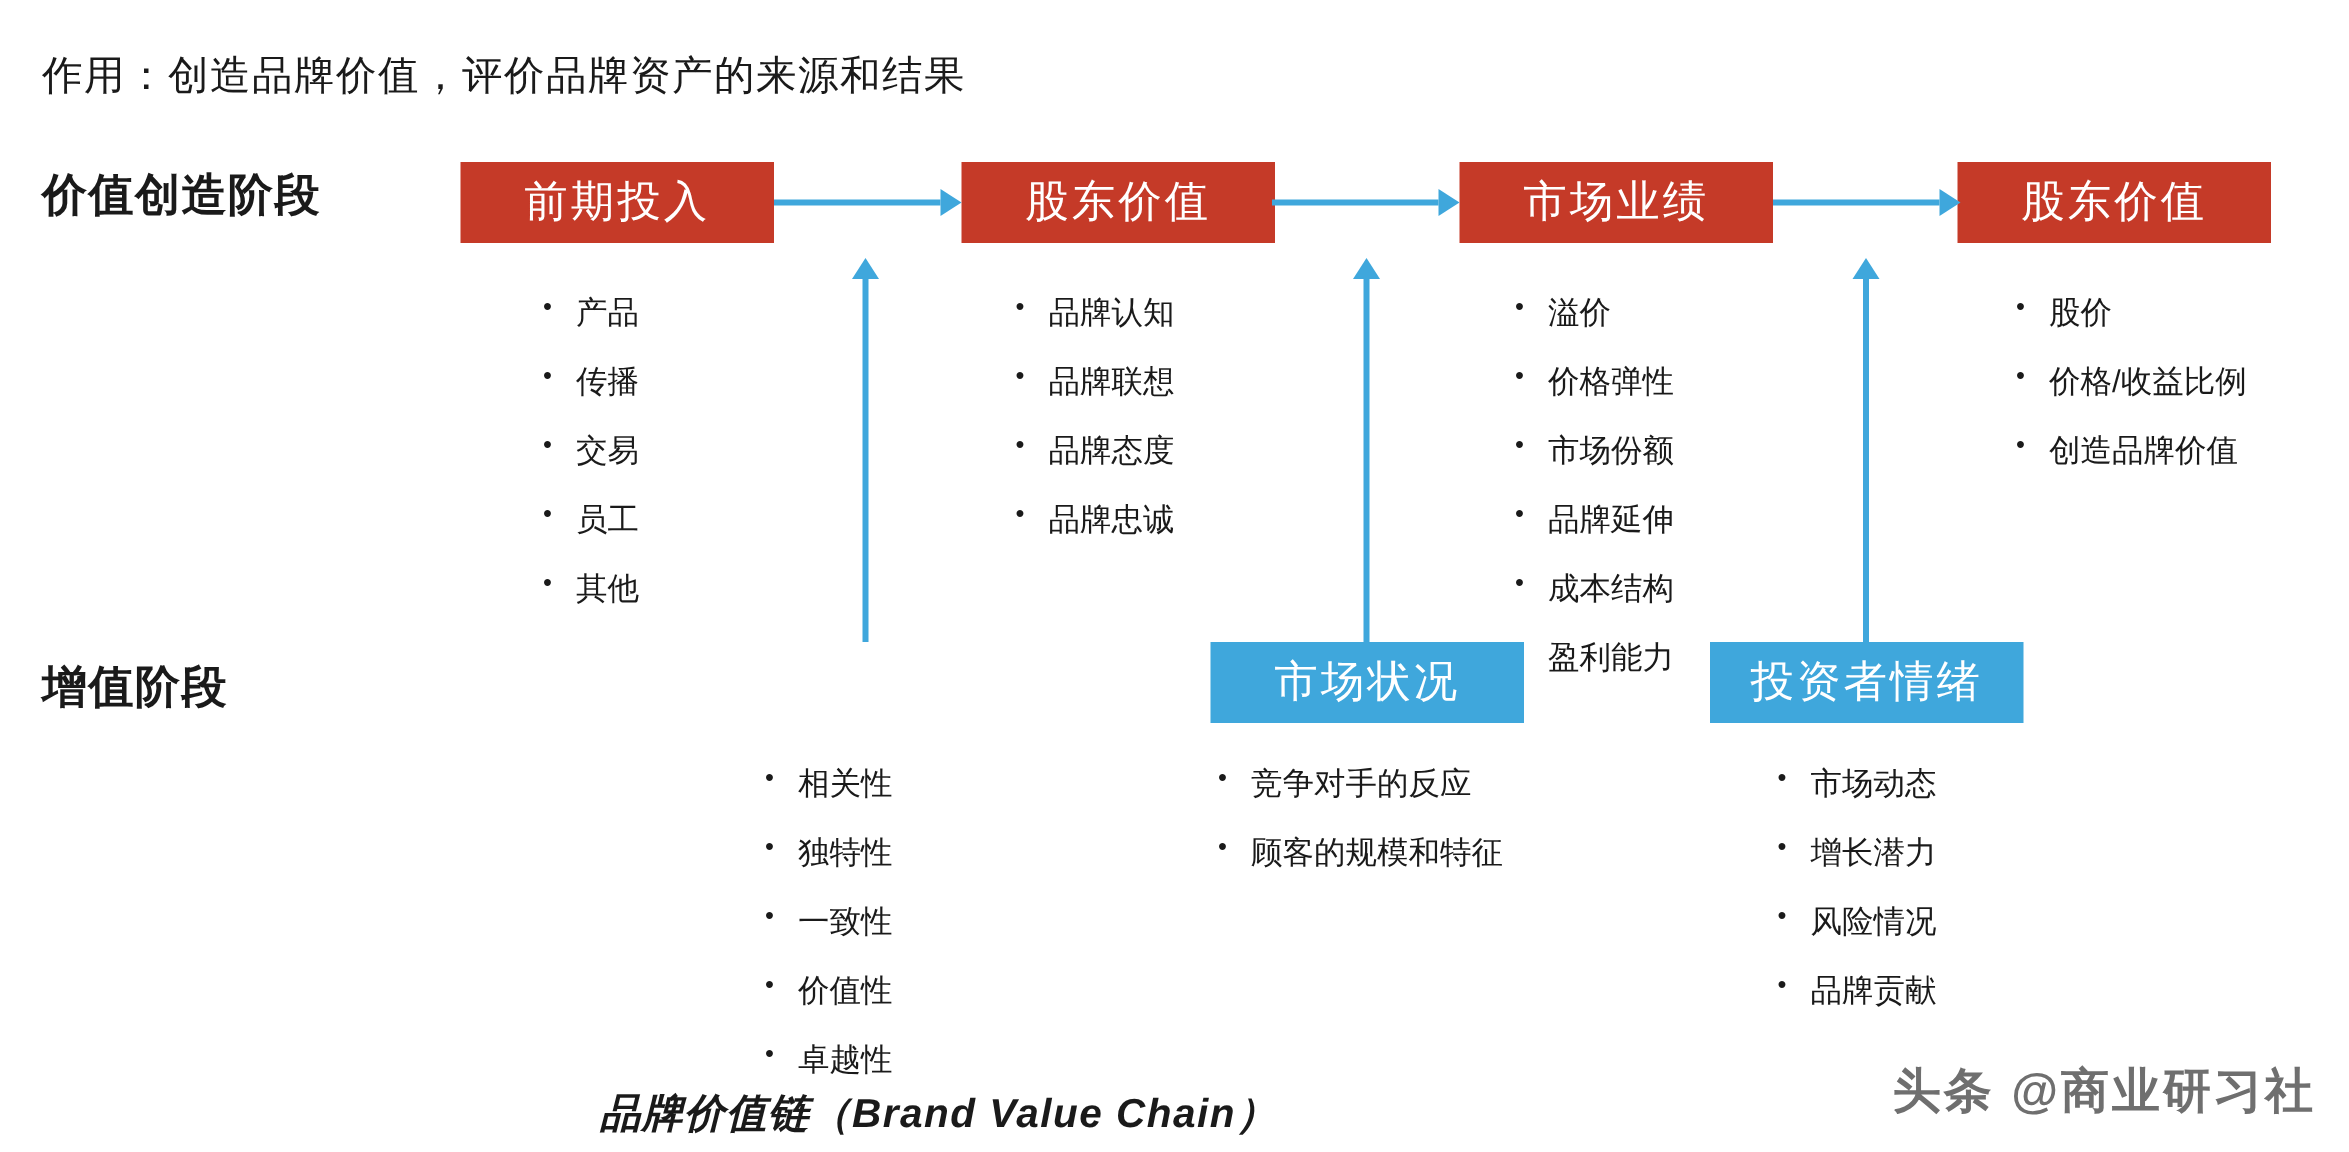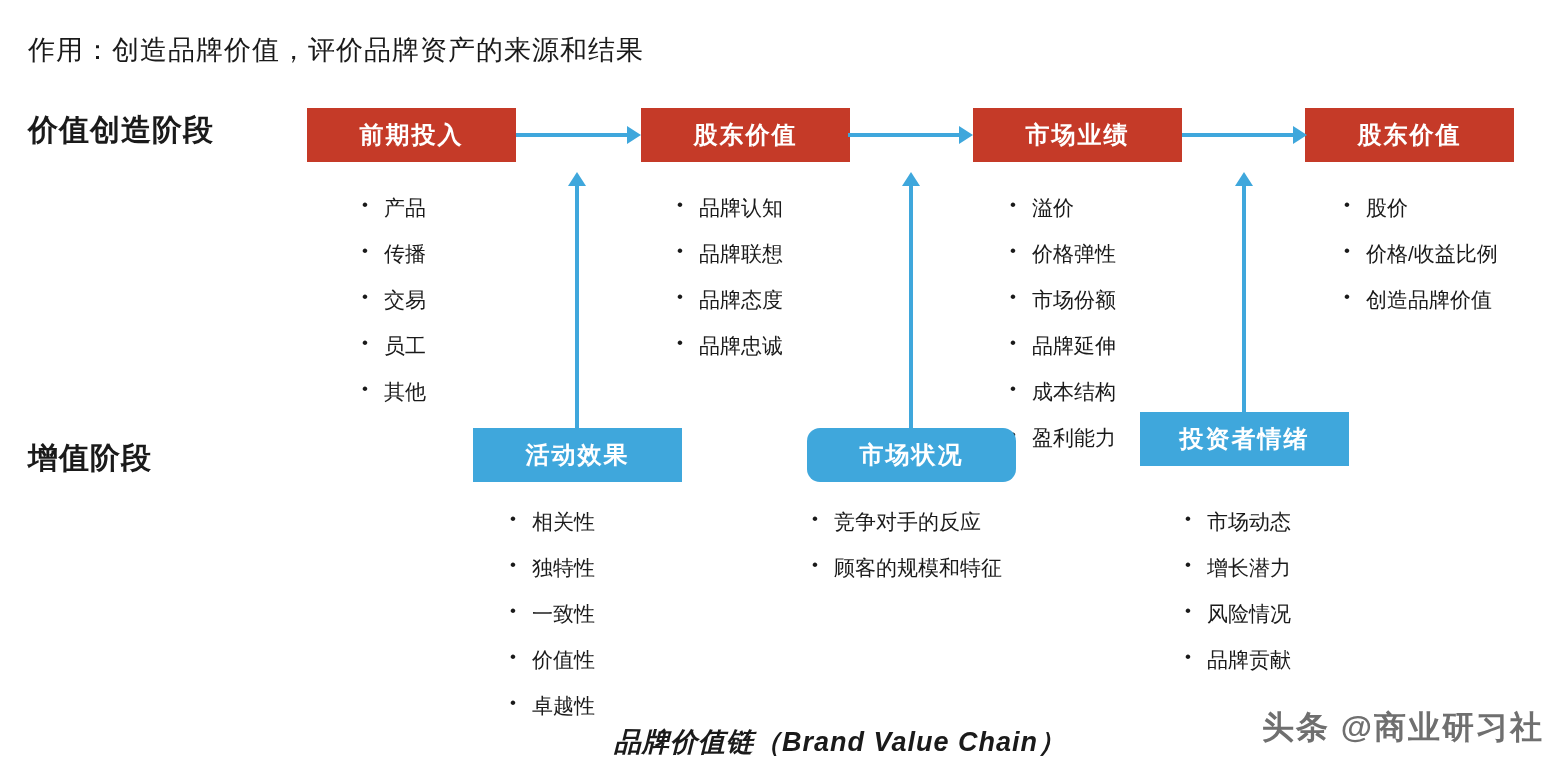--- a/index.html
+++ b/index.html
@@ -6,36 +6,36 @@
   html,body { background:#ffffff; }
   .canvas {
     position:relative; width:1566px; height:768px; background:#ffffff;
     font-family:"Liberation Sans","DejaVu Sans",sans-serif; color:#1a1a1a; overflow:hidden;
   }
   .title { position:absolute; left:28px; top:32px; font-size:27px; letter-spacing:1px; }
   .row-label { position:absolute; font-size:30px; font-weight:bold; letter-spacing:1px; }
   .stage-box {
     position:absolute; width:209px; height:54px;
     display:flex; align-items:center; justify-content:center;
-    color:#ffffff; font-size:24px; font-weight:bold; letter-spacing:2px;
+    color:#ffffff; font-size:29px; font-weight:normal; letter-spacing:2px;
   }
   .stage-red  { background:var(--red,#c53a28); }
   .stage-blue { background:var(--blue,#3fa7dc); }
   .h-arrow { position:absolute; top:126px; width:125px; height:18px; }
   .h-arrow .line { position:absolute; left:0; top:7px; width:111px; height:4px; background:var(--blue,#3fa7dc); }
   .h-arrow .head { position:absolute; right:0; top:0; width:0; height:0;
     border-left:14px solid var(--blue,#3fa7dc); border-top:9px solid transparent; border-bottom:9px solid transparent; }
   .v-arrow { position:absolute; top:172px; width:18px; height:256px; }
   .v-arrow .head { position:absolute; left:0; top:0; width:0; height:0;
     border-bottom:14px solid var(--blue,#3fa7dc); border-left:9px solid transparent; border-right:9px solid transparent; }
   .v-arrow .line { position:absolute; left:7px; top:12px; width:4px; height:244px; background:var(--blue,#3fa7dc); }
   .blist { position:absolute; list-style:none; font-size:21px; }
   .blist li { position:relative; padding-left:24px; margin-bottom:18px; white-space:nowrap; }
   .blist li::before { content:"\2022"; position:absolute; left:2px; top:1px; font-size:17px; color:#1a1a1a; }
-  .caption { position:absolute; left:400px; top:724px; width:880px; text-align:center;
+  .caption { position:absolute; left:400px; top:724px; width:880px; 
     font-size:27px; font-weight:bold; font-style:italic; letter-spacing:1px; }
   .watermark { position:absolute; right:22px; top:706px; font-size:32px; font-weight:600;
     color:#6f6f6f; letter-spacing:2px; }
 </style>
 </head>
 <body>
 
 <div class="canvas">
 
   <div class="title">作用：创造品牌价值，评价品牌资产的来源和结果</div>
@@ -94,23 +94,22 @@
     <li>品牌延伸</li>
     <li>成本结构</li>
     <li>盈利能力</li>
   </ul>
   <ul class="blist" style="left:1342px; top:194px;">
     <li>股价</li>
     <li>价格/收益比例</li>
     <li>创造品牌价值</li>
   </ul>
 
-  <div class="stage-box stage-blue" style="left:473px; top:428px;">活动效果</div>
-  <div class="stage-box stage-blue" style="left:807px; top:428px;border-radius:13px;">市场状况</div>
-  <div class="stage-box stage-blue" style="left:1140px; top:412px;">投资者情绪</div>
+  <div class="stage-box stage-blue" style="left:807px; top:428px;">市场状况</div>
+  <div class="stage-box stage-blue" style="left:1140px; top:428px;">投资者情绪</div>
 
   <ul class="blist" style="left:508px; top:508px;">
     <li>相关性</li>
     <li>独特性</li>
     <li>一致性</li>
     <li>价值性</li>
     <li>卓越性</li>
   </ul>
   <ul class="blist" style="left:810px; top:508px;">
     <li>竞争对手的反应</li>

